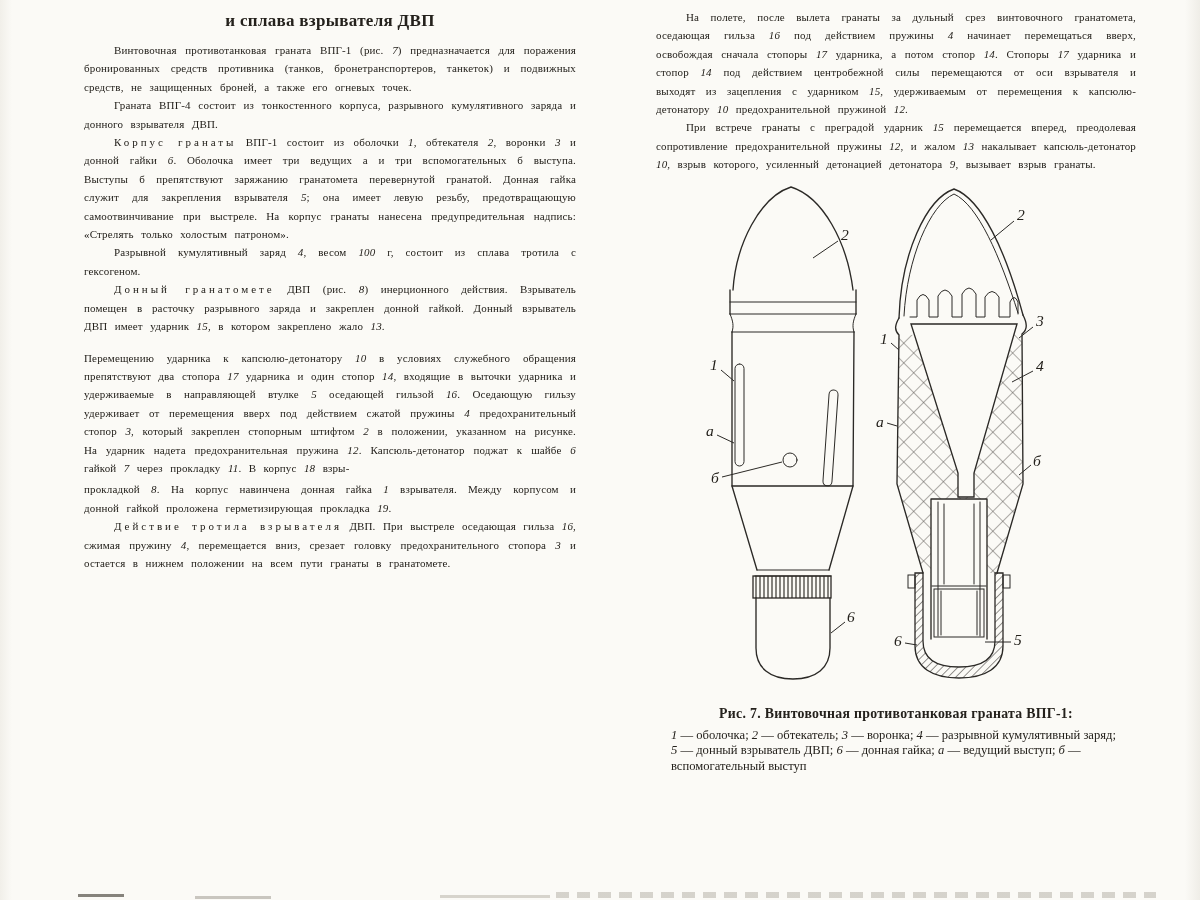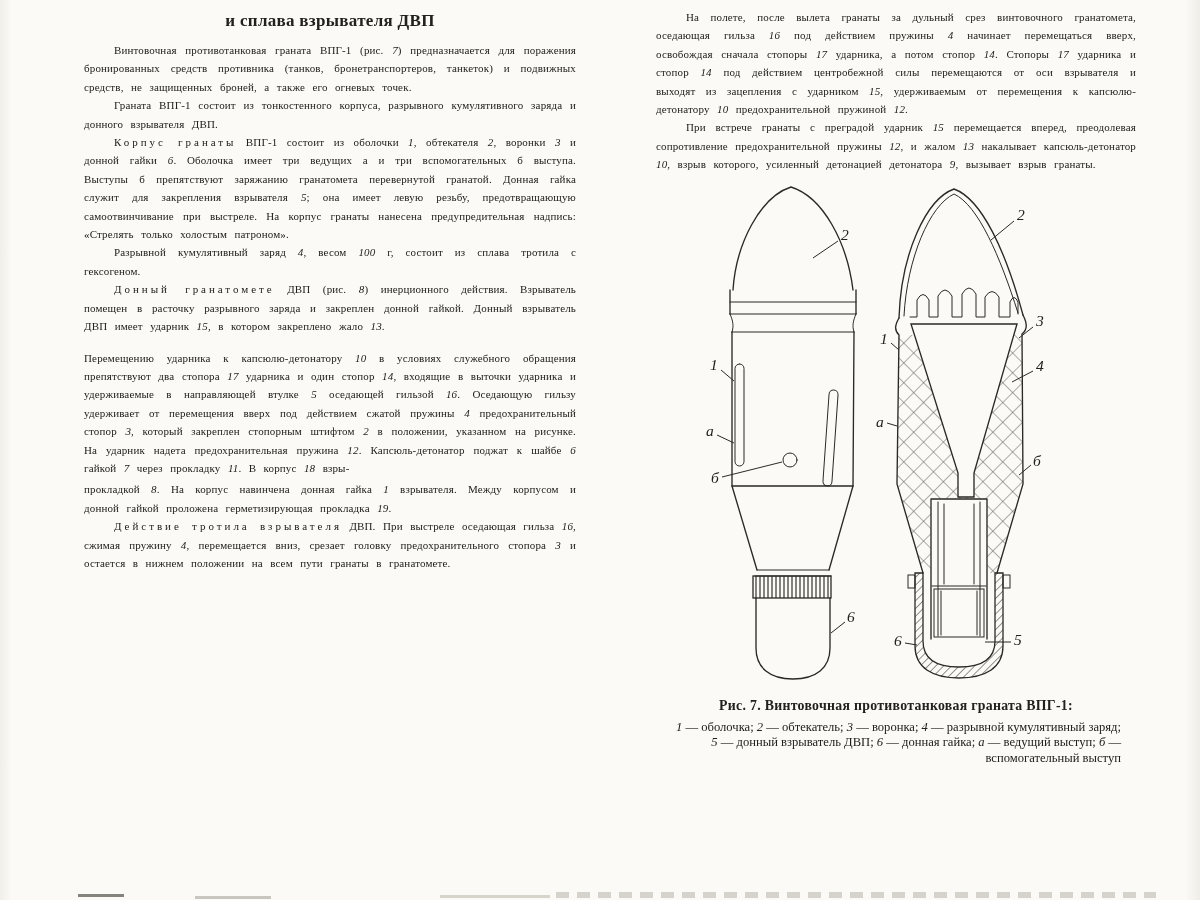--- a/index.html
+++ b/index.html
@@ -17,42 +17,42 @@
   p.body-par{
     margin:0;font-size:11px;line-height:18.4px;text-align:justify;
     text-indent:30px;word-spacing:4.5px;letter-spacing:.15px;
   }
   p.noindent{text-indent:0}
   p.gap{margin-top:13px}
   p.gap-sm{margin-top:3px}
   .lead{letter-spacing:.27em}
   i{font-style:italic}
   .figure{margin:10px 0 4px 30px}
-  .fig-caption{font-size:13.8px;font-weight:bold;text-align:center;margin-top:4px;letter-spacing:.3px}
-  .fig-legend{font-size:12.6px;line-height:15.8px;text-align:right;max-width:450px;margin:6px auto 0}
+  .fig-caption{font-size:13.8px;font-weight:bold;text-align:center;margin-top:12px;letter-spacing:.3px}
+  .fig-legend{font-size:12.6px;line-height:15.8px;text-align:left;max-width:450px;margin:6px auto 0}
   svg .ln{stroke:#2b2926;fill:none;stroke-width:1.35;stroke-linecap:round}
   svg .thin{stroke:#2b2926;fill:none;stroke-width:1;stroke-linecap:round}
   svg .leader{stroke:#2b2926;fill:none;stroke-width:1}
   svg text{font-family:"Liberation Serif",serif;font-style:italic;font-size:15.5px;fill:#24211c}
   .artifact{position:absolute}
   .art-dash{left:78px;top:894px;width:46px;height:3px;background:#86837c}
   .art-faint1{left:195px;top:896px;width:76px;height:2.5px;background:#c9c6bf}
   .art-faint2{left:440px;top:895px;width:110px;height:3px;background:#d7d4cc}
   .art-blocks{left:556px;top:892px;width:600px;height:6px;opacity:.8;
     background:repeating-linear-gradient(90deg,#ccc9c1 0 13px,rgba(0,0,0,0) 13px 21px)}
 </style>
 </head>
 <body>
 
 <div class="col col-left">
   <h1 class="title">
     <span>и сплава взрывателя ДВП</span>
   </h1>
   <p class="body-par"><span>Винтовочная противотанковая граната ВПГ-1 (рис. <i>7</i>) предназначается для поражения бронированных средств противника (танков, бронетранспортеров, танкеток) и подвижных средств, не защищенных броней, а также его огневых точек.</span></p>
-  <p class="body-par"><span>Граната ВПГ-1 состоит из тонкостенного корпуса, разрывного кумулятивного заряда и донного взрывателя ДВП.</span></p>
+  <p class="body-par"><span>Граната ВПГ-4 состоит из тонкостенного корпуса, разрывного кумулятивного заряда и донного взрывателя ДВП.</span></p>
   <p class="body-par"><span class="lead">Корпус гранаты</span><span> ВПГ-1 состоит из оболочки <i>1</i>, обтекателя <i>2</i>, воронки <i>3</i> и донной гайки <i>6</i>. Оболочка имеет три ведущих а и три вспомогательных б выступа. Выступы б препятствуют заряжанию гранатомета перевернутой гранатой. Донная гайка служит для закрепления взрывателя <i>5</i>; она имеет левую резьбу, предотвращающую самоотвинчивание при выстреле. На корпус гранаты нанесена предупредительная надпись: «Стрелять только холостым патроном».</span></p>
   <p class="body-par"><span>Разрывной кумулятивный заряд <i>4</i>, весом <i>100</i> г, состоит из сплава тротила с гексогеном.</span></p>
   <p class="body-par"><span class="lead">Донный гранатомете</span><span> ДВП (рис. <i>8</i>) инерционного действия. Взрыватель помещен в расточку разрывного заряда и закреплен донной гайкой. Донный взрыватель ДВП имеет ударник <i>15</i>, в котором закреплено жало <i>13</i>.</span></p>
   <p class="body-par noindent gap"><span>Перемещению ударника к капсюлю-детонатору <i>10</i> в условиях служебного обращения препятствуют два стопора <i>17</i> ударника и один стопор <i>14</i>, входящие в выточки ударника и удерживаемые в направляющей втулке <i>5</i> оседающей гильзой <i>16</i>. Оседающую гильзу удерживает от перемещения вверх под действием сжатой пружины <i>4</i> предохранительный стопор <i>3</i>, который закреплен стопорным штифтом <i>2</i> в положении, указанном на рисунке. На ударник надета предохранительная пружина <i>12</i>. Капсюль-детонатор поджат к шайбе <i>6</i> гайкой <i>7</i> через прокладку <i>11</i>. В корпус <i>18</i> взры-</span></p>
   <p class="body-par noindent gap-sm"><span>прокладкой <i>8</i>. На корпус навинчена донная гайка <i>1</i> взрывателя. Между корпусом и донной гайкой проложена герметизирующая прокладка <i>19</i>.</span></p>
   <p class="body-par"><span class="lead">Действие тротила взрывателя</span><span> ДВП. При выстреле оседающая гильза <i>16</i>, сжимая пружину <i>4</i>, перемещается вниз, срезает головку предохранительного стопора <i>3</i> и остается в нижнем положении на всем пути гранаты в гранатомете.</span></p>
 </div>
 
 <div class="col col-right">
   <p class="body-par"><span>На полете, после вылета гранаты за дульный срез винтовочного гранатомета, оседающая гильза <i>16</i> под действием пружины <i>4</i> начинает перемещаться вверх, освобождая сначала стопоры <i>17</i> ударника, а потом стопор <i>14</i>. Стопоры <i>17</i> ударника и стопор <i>14</i> под действием центробежной силы перемещаются от оси взрывателя и выходят из зацепления с ударником <i>15</i>, удерживаемым от перемещения к капсюлю-детонатору <i>10</i> предохранительной пружиной <i>12</i>.</span></p>

